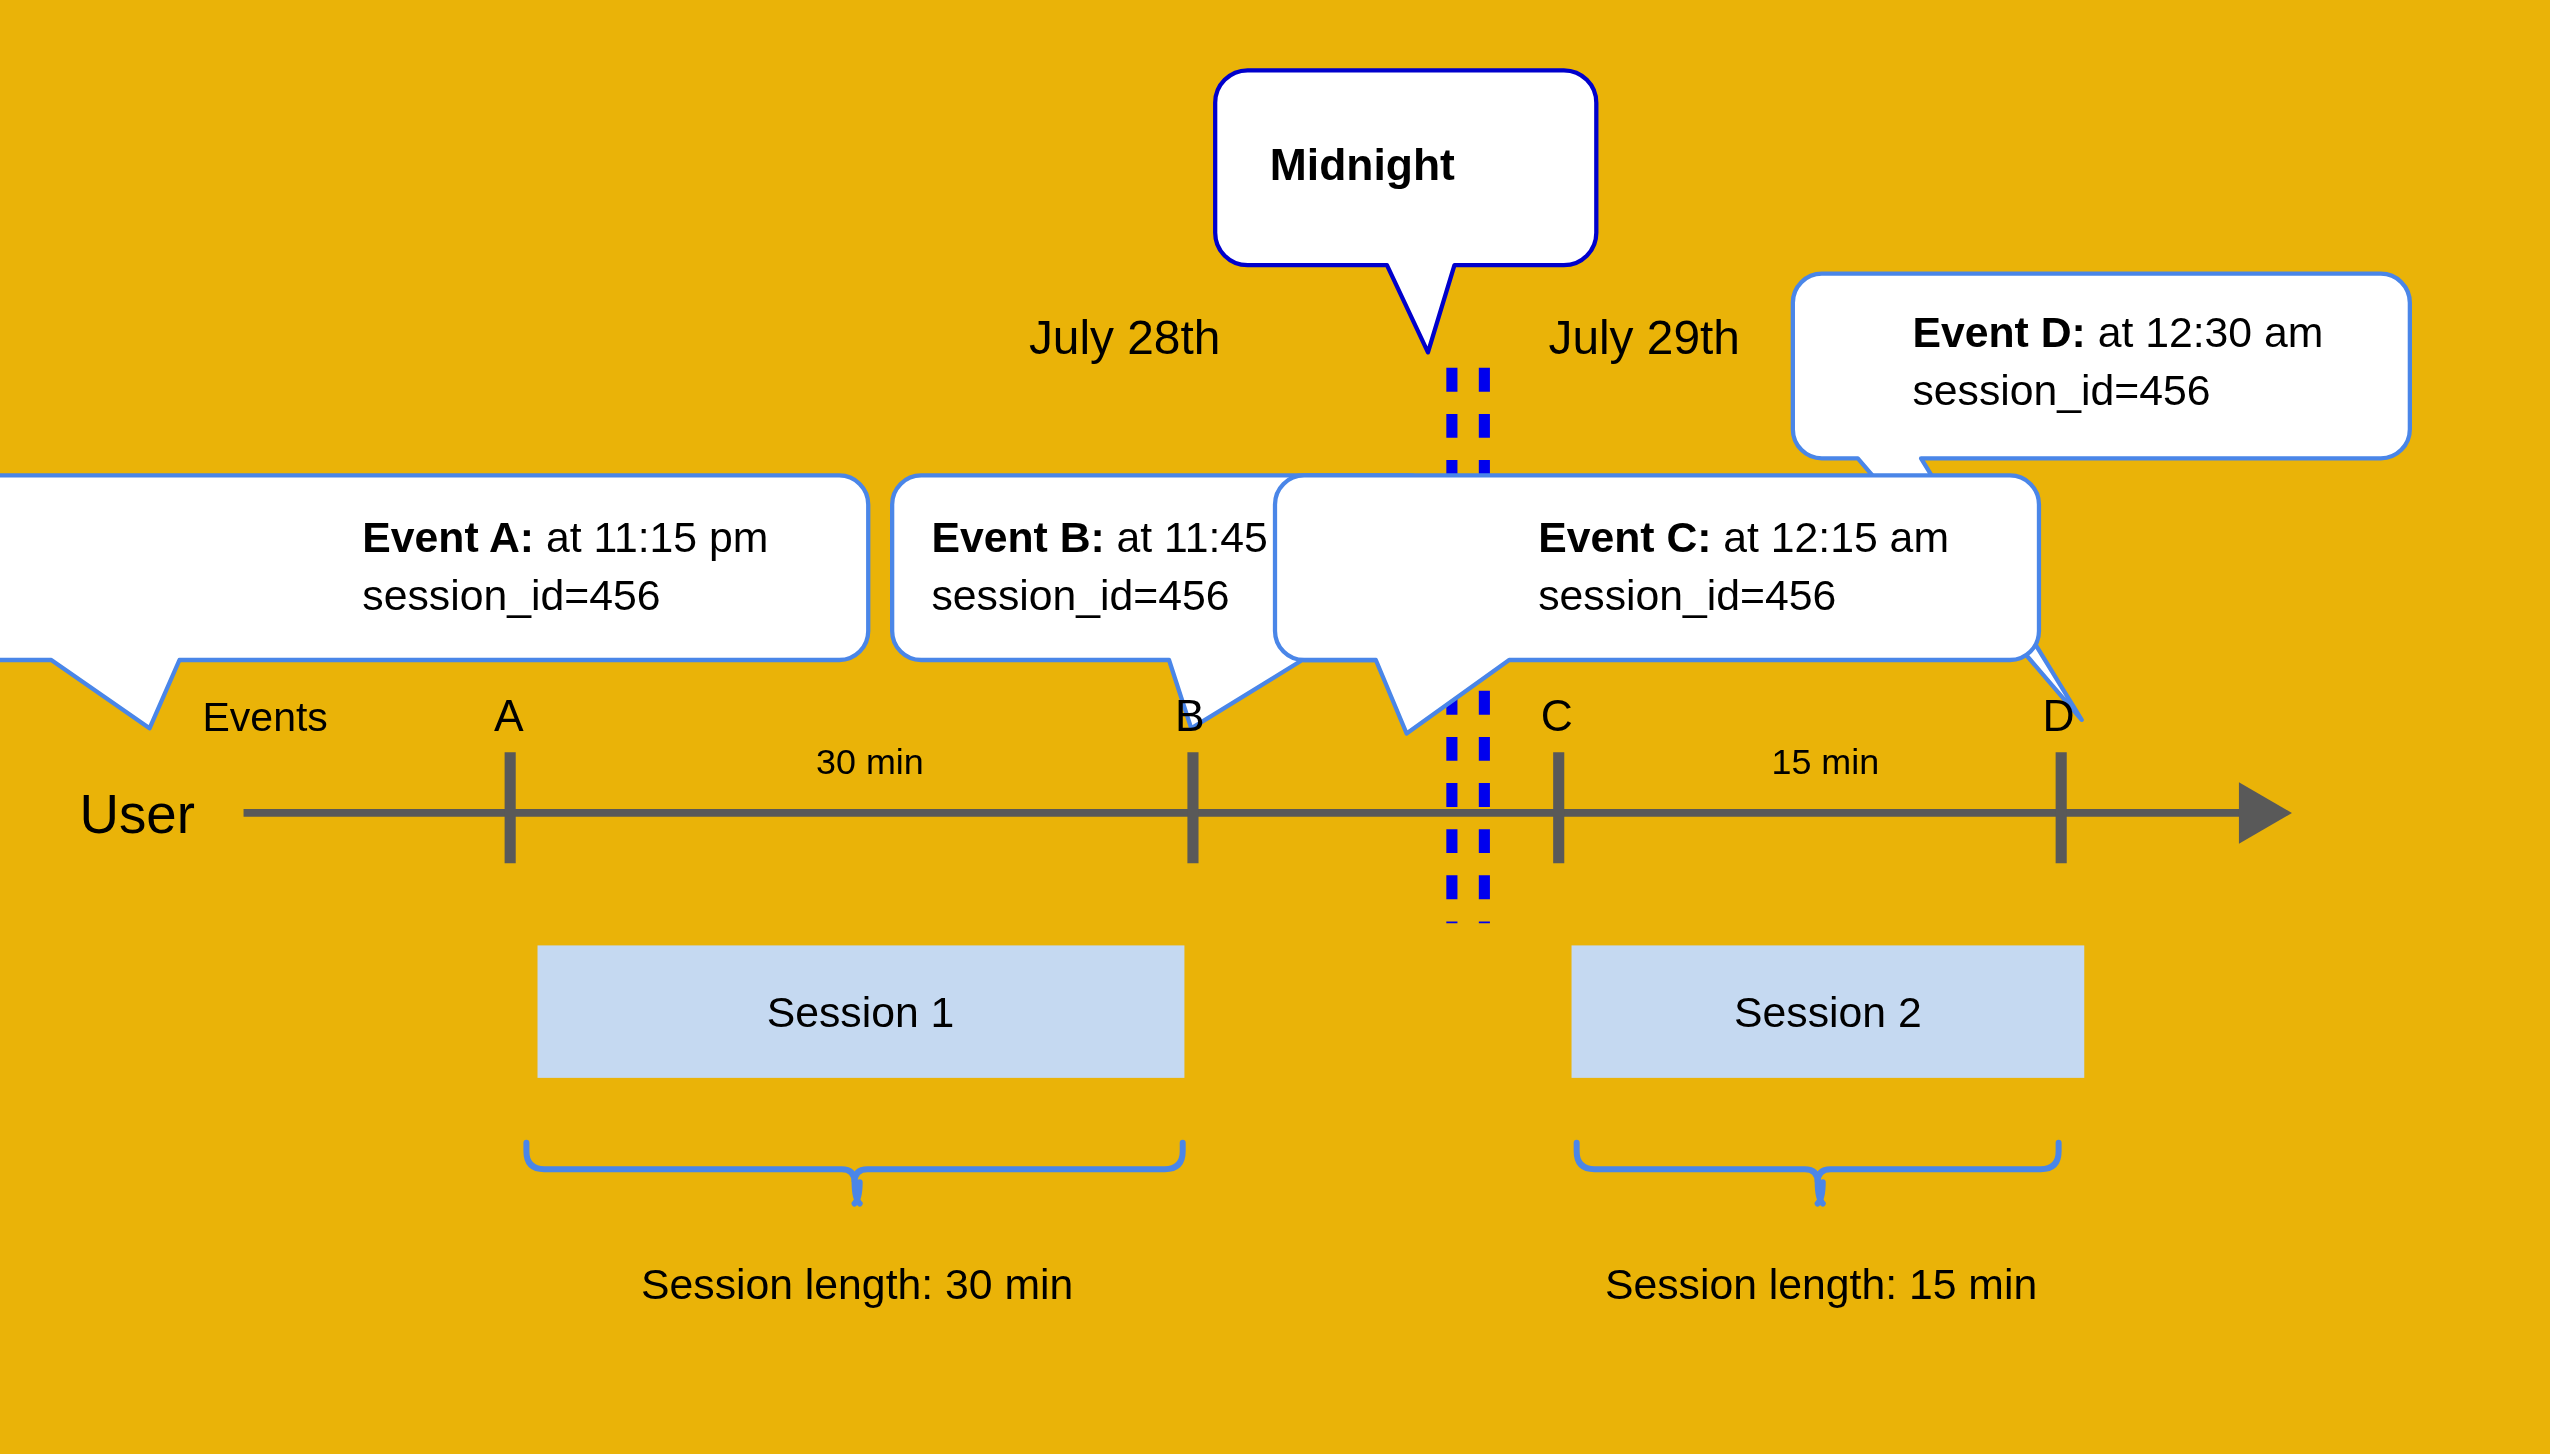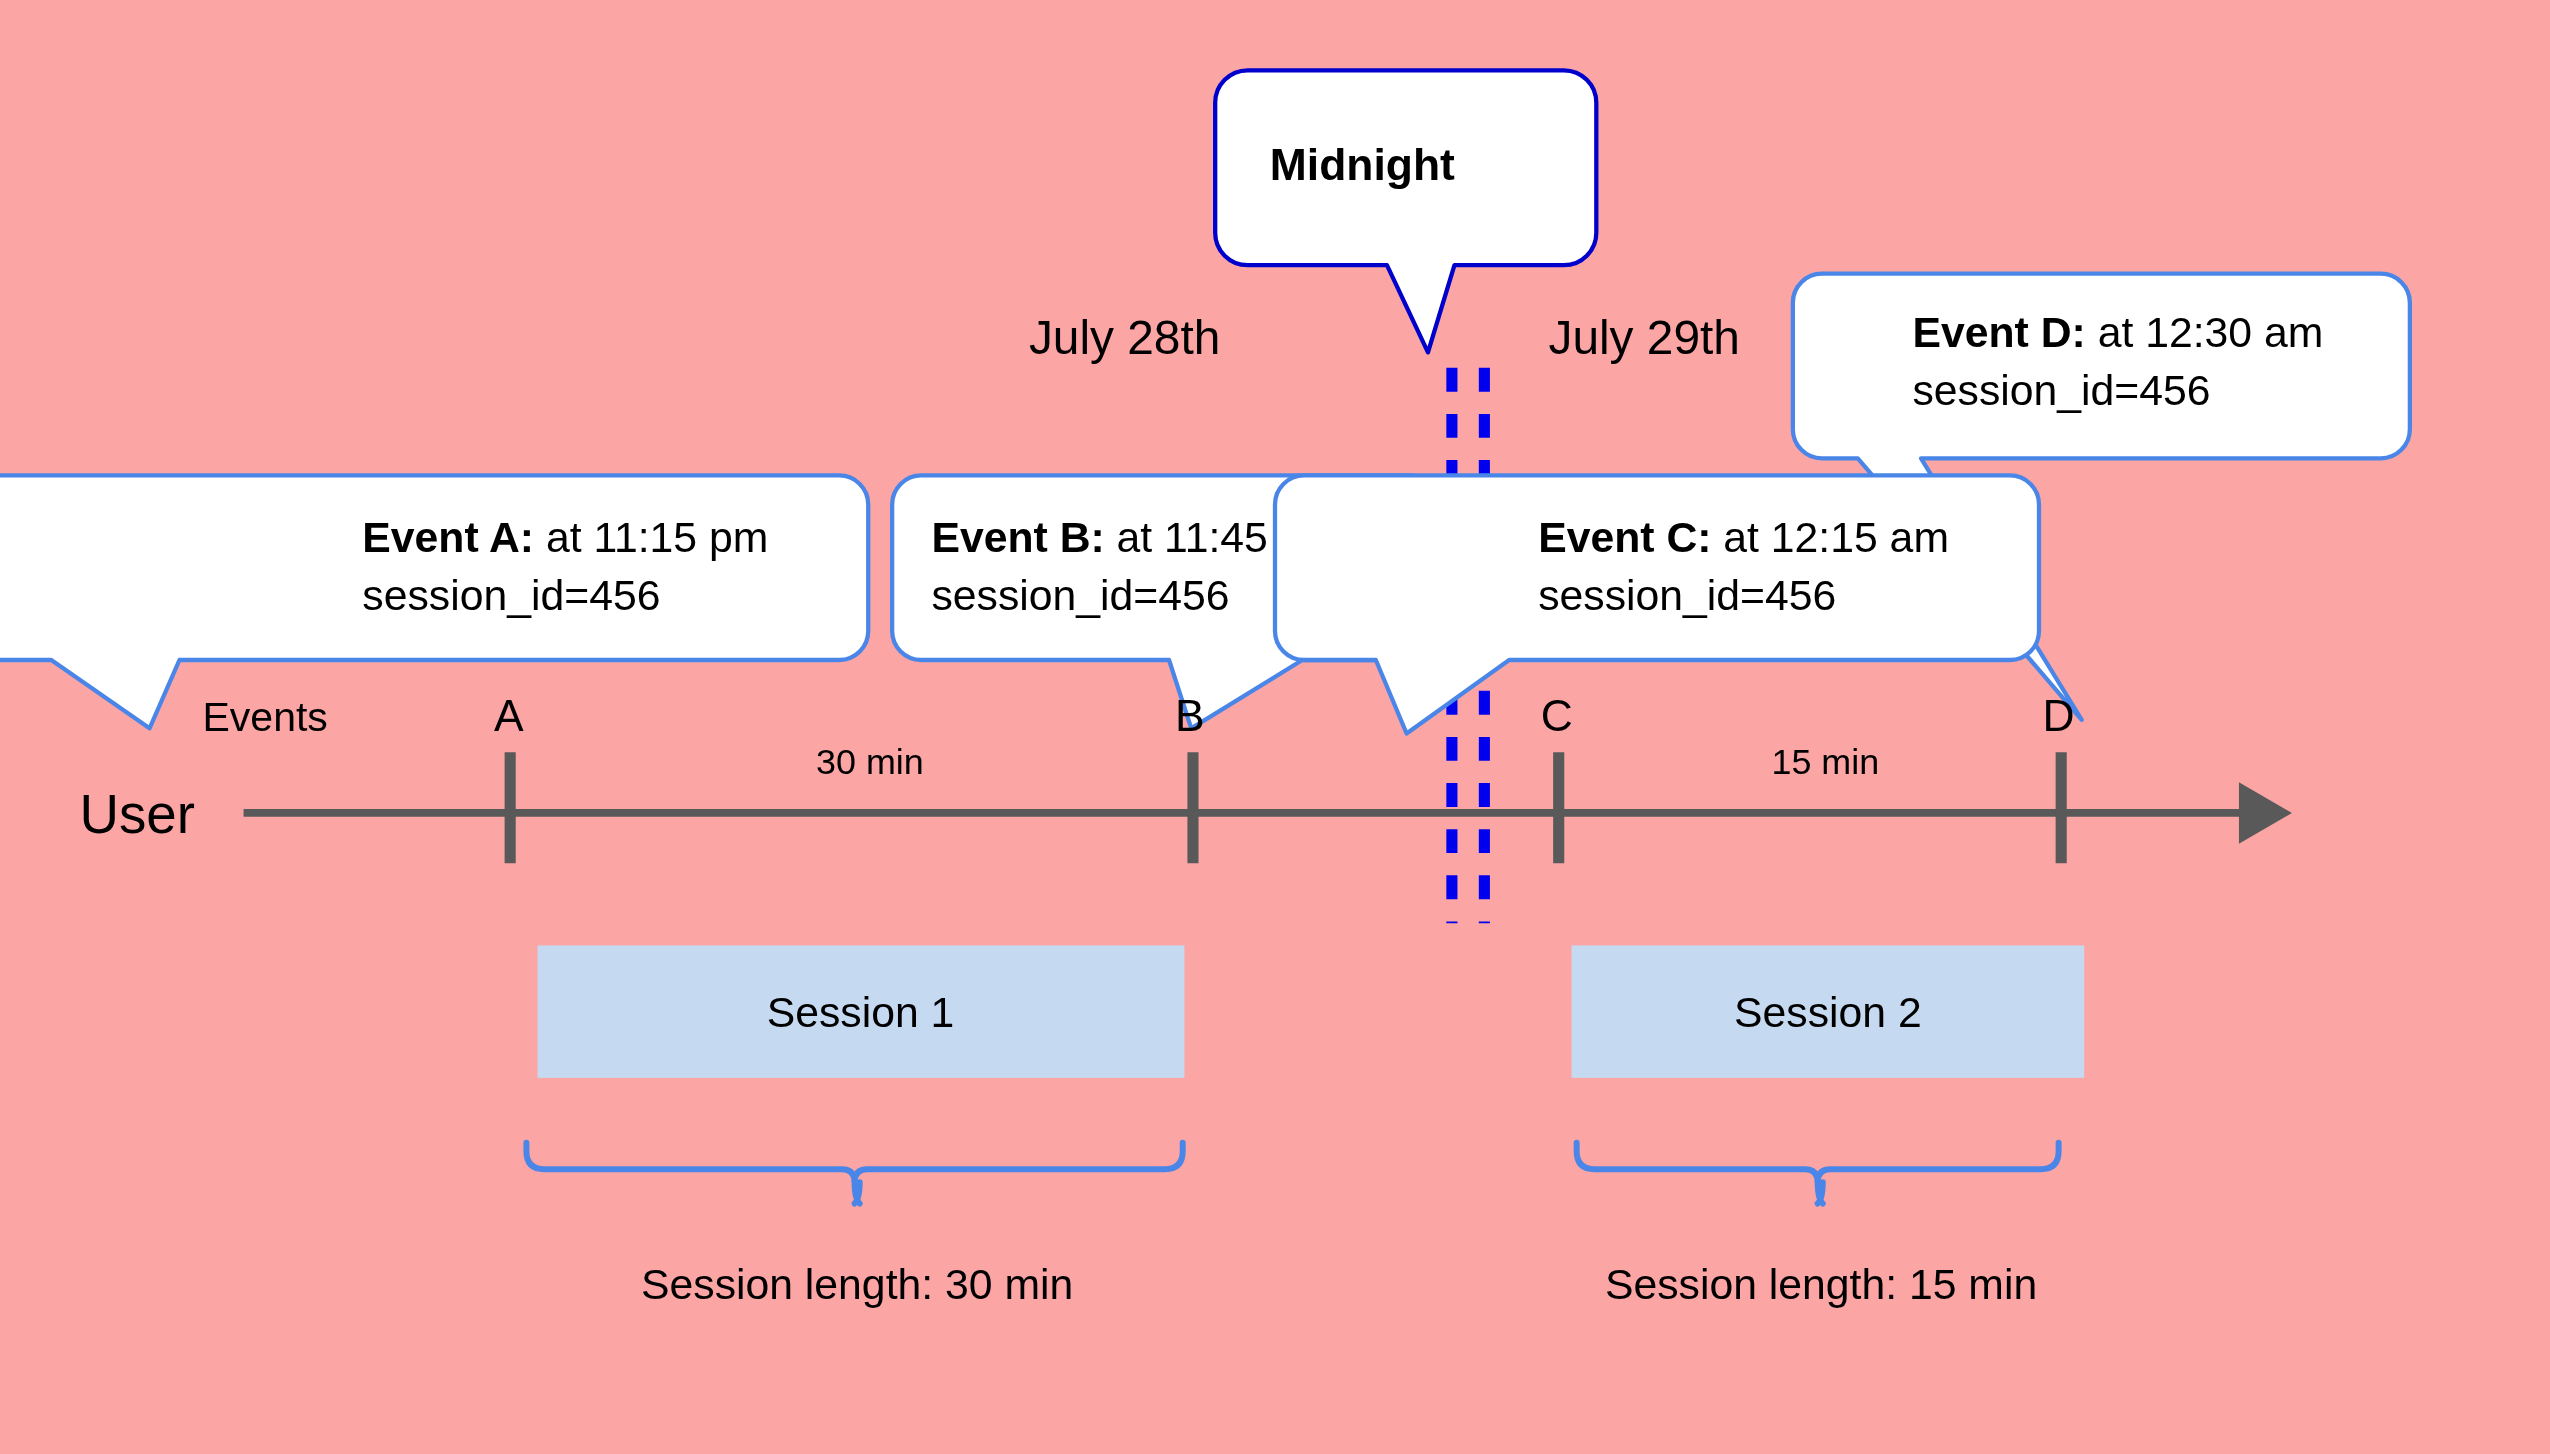--- a/index.html
+++ b/index.html
@@ -1,17 +1,17 @@
 <!DOCTYPE html>
 <html style="font-size:13.7px"><head>
 <meta charset="utf-8">
 <style>
   html,body{margin:0;padding:0;background:#ffffff;}
   body{width:2550px;height:1455px;overflow:hidden;font-family:"Liberation Sans",sans-serif;}
-  #stage{position:relative;width:2550px;height:1455px;background:#fca5a5;}
+  #stage{position:relative;width:2550px;height:1455px;background:#eab308;}
   svg#canvas{position:absolute;left:0;top:0;width:2550px;height:1455px;}
   .txt{font-family:"Liberation Sans",sans-serif;fill:#000;}
   .bold{font-weight:bold;}
 </style>
 </head>
 <body>
 
 <div id="stage">
 <svg id="canvas" viewBox="0 0 2984 1702" xmlns="http://www.w3.org/2000/svg">
 

